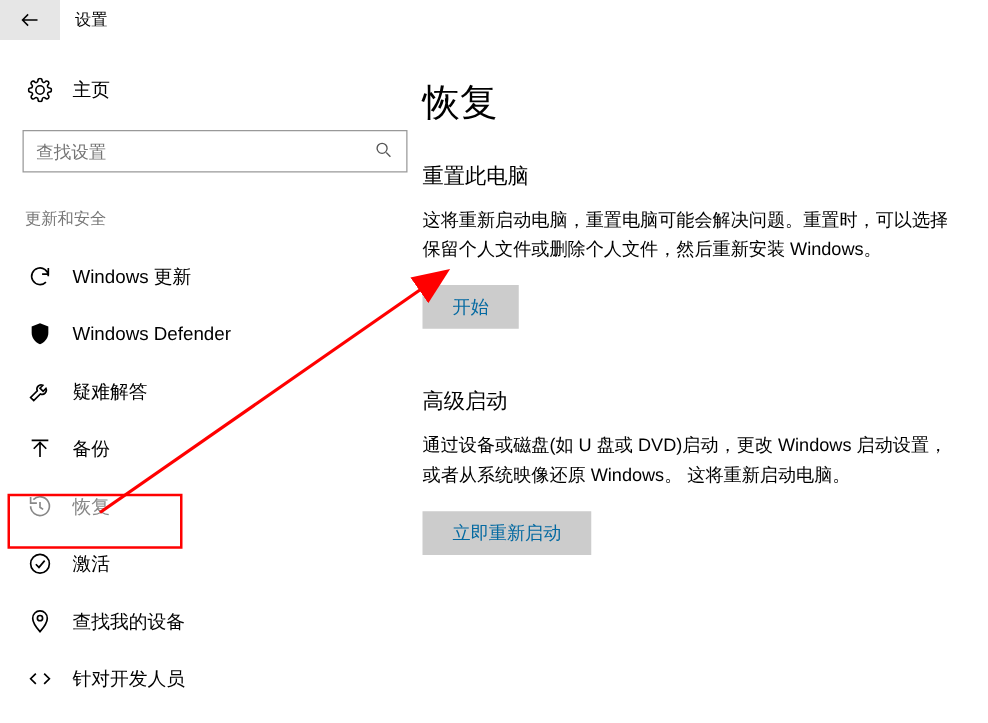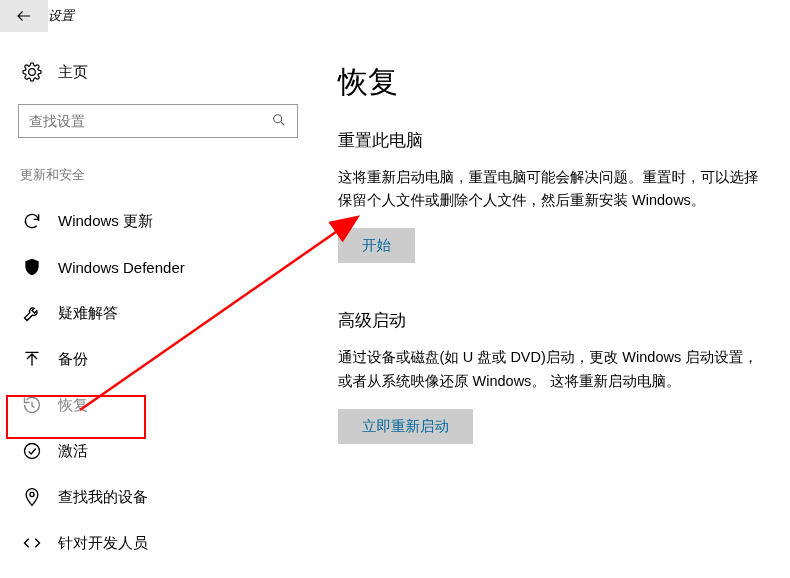--- a/index.html
+++ b/index.html
@@ -20,44 +20,44 @@
   }
   .back-btn {
     width: 48px;
     background: #e6e6e6;
     display: flex;
     align-items: center;
     justify-content: center;
     color: #000;
   }
   .header-title {
+    padding-left: 12px;
     display: flex;
     align-items: center;
     font-size: 13px;
-    font-style: italic;
   }
   .body {
     display: flex;
     padding-top: 30px;
   }
   .sidebar {
     width: 310px;
     padding-left: 18px;
     padding-right: 10px;
   }
   .home-row {
     display: flex;
     align-items: center;
     gap: 16px;
     margin-bottom: 22px;
     padding-left: 4px;
   }
   .home-row .lbl { font-size: 15px; }
   .search-box {
-    width: 280px;
+    width: 308px;
     height: 34px;
     border: 1px solid #999;
     display: flex;
     align-items: center;
     padding: 0 10px;
     margin-bottom: 28px;
     background: #fff;
   }
   .search-box input {
     border: none;

